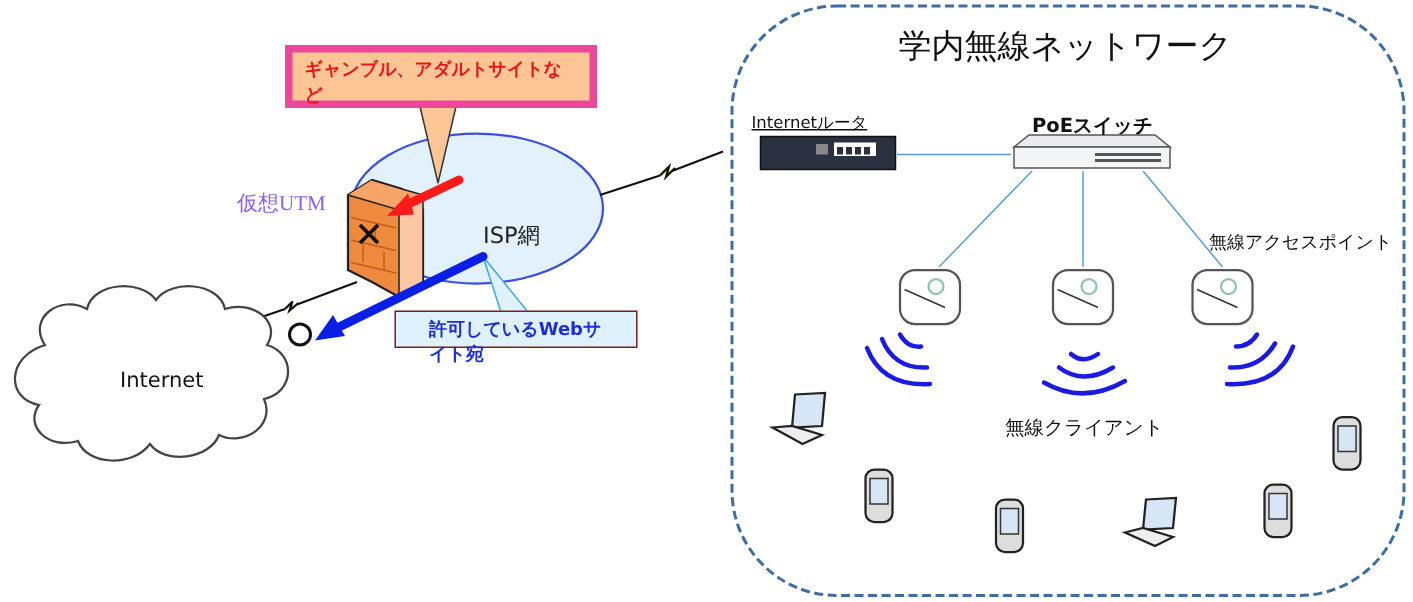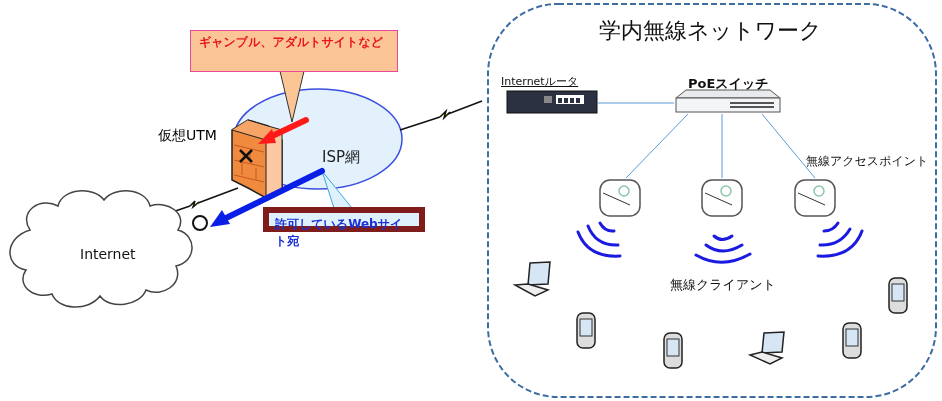--- a/index.html
+++ b/index.html
@@ -6,27 +6,27 @@
   body { width:942px; height:401px; position:relative; overflow:hidden;
          font-family:"DejaVu Sans", "Liberation Sans", sans-serif; }
   svg { position:absolute; left:0; top:0; }
   .lbl { position:absolute; white-space:nowrap; color:#111;text-align:center; }
   .t-title { font-size:22px; left:599px; top:16px; }
   .t-router { font-size:11px; left:501px; top:74px;text-decoration:underline; }
   .t-poe { font-size:13px; left:688px; top:75px;font-weight:bold; }
   .t-ap { font-size:12px; left:806px; top:153px; }
   .t-client { font-size:13px; left:670px; top:276px; }
   .t-internet { font-size:14px; left:80px; top:246px; }
-  .t-utm { font-size:14px; left:158px; top:127px; color:#000000; }
+  .t-utm { font-size:14px; left:158px; top:127px; color:#8b5cf6;font-family:Liberation Serif, serif; }
   .t-isp { font-size:15px; left:322px; top:148px; color:#222; }
   .callout-red { position:absolute; left:190px; top:30px; width:208px; height:42px;
-     background:#fbc596; border:1px solid #ec4899; box-sizing:border-box; padding:3px 8px;
+     background:#fbc596; border:5px solid #ec4899; box-sizing:border-box; padding:3px 8px;
      color:#e8141c; font-size:12px; font-weight:bold; line-height:17px; }
   .callout-blue { position:absolute; left:263px; top:207px; width:162px; height:25px;
-     background:#dff1fc; border:6px solid #7f1d1d; box-sizing:border-box; padding:3px 6px;
+     background:#dff1fc; border:1px solid #7f1d1d; box-sizing:border-box; padding:3px 22px;
      color:#1a2fd6; font-size:12px; font-weight:bold; line-height:17px; }
 </style>
 </head>
 <body>
 
 <svg width="942" height="401" viewBox="0 0 942 401">
 
   <rect x="488" y="4" width="448" height="393" rx="70" ry="70" fill="none" stroke="#3e6da3" stroke-width="2" stroke-dasharray="6,3"></rect>
 
   <ellipse cx="318" cy="139" rx="84" ry="50" fill="#e3f1fc" stroke="#3a4fe0" stroke-width="1.5"></ellipse>

